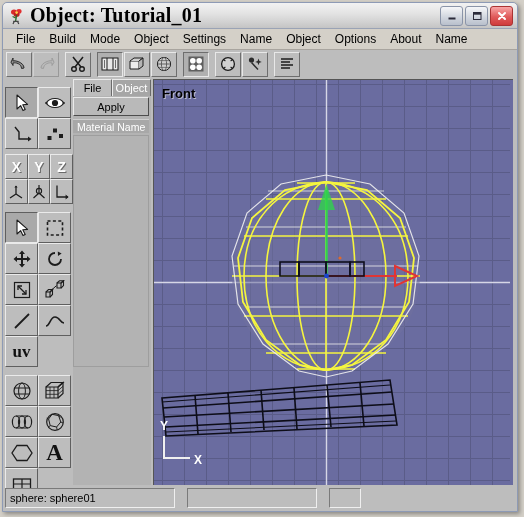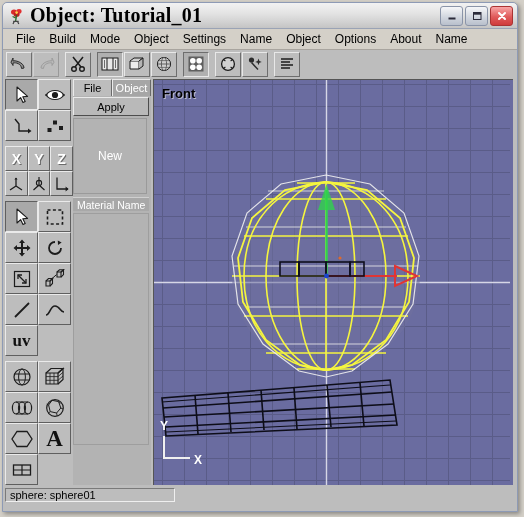--- a/index.html
+++ b/index.html
@@ -79,21 +79,21 @@
   
   .body{
     position:absolute;left:0;top:74px;right:0;bottom:0;
     background:#bdbdbd;
   }
   
   .palette{
     position:absolute;left:2px;top:2px;width:68px;bottom:26px;
     background:#bdbdbd;
   }
-  .pal-group{display:flex;flex-wrap:wrap;width:68px;margin-bottom:5px;}
+  .pal-group{display:flex;flex-wrap:wrap;width:68px;margin-bottom:5px;margin-top:8px;}
   .pal-btn{
     width:33px;height:31px;box-sizing:border-box;
     background:#bdbdbd;
     border-top:1px solid #eaeaea;border-left:1px solid #eaeaea;
     border-right:1px solid #5f5f5f;border-bottom:1px solid #5f5f5f;
     display:flex;align-items:center;justify-content:center;cursor:default;
   }
   .pal-btn.sel{
     background:#a9a9a9;
     border-top:1px solid #5f5f5f;border-left:1px solid #5f5f5f;
@@ -168,21 +168,21 @@
   }
   .vp-label{
     position:absolute;left:8px;top:6px;
     font-family:"Liberation Sans",sans-serif;font-weight:bold;font-size:13px;
     color:#000;text-shadow:1px 1px 0 #b9b9cf;
     z-index:5;
   }
   
   .statusbar{
     position:absolute;left:2px;right:4px;bottom:3px;height:20px;
-    display:flex;gap:12px;flex-direction:column;
+    display:flex;gap:12px;
   }
   .status-cell{
     background:#bdbdbd;box-sizing:border-box;
     border-top:1px solid #7a7a7a;border-left:1px solid #7a7a7a;
     border-right:1px solid #efefef;border-bottom:1px solid #efefef;
     font-size:11px;color:#000;display:flex;align-items:center;padding-left:4px;
   }
   .sc1{width:170px;}
   .sc2{width:130px;}
   .sc3{width:32px;}
@@ -486,23 +486,20 @@
           <div class="pal-btn blank"></div>
         </div>
       </div>
 
       <div class="objpanel">
         <div class="tabrow">
           <div class="tab inactive">File</div>
           <div class="tab active">Object</div>
         </div>
         <div class="applybtn">Apply</div>
-        <div class="newbox">
-          <span>New</span>
-        </div>
         <div class="matname">Material Name</div>
         <div class="matlist"></div>
       </div>
 
       <div class="viewport">
         <div class="vp-label">Front</div>
 
         <svg width="356" height="410" viewBox="0 0 356 410" style="position:absolute;left:0;top:0">
 
           <g stroke="#5a5c88" stroke-width="1">

